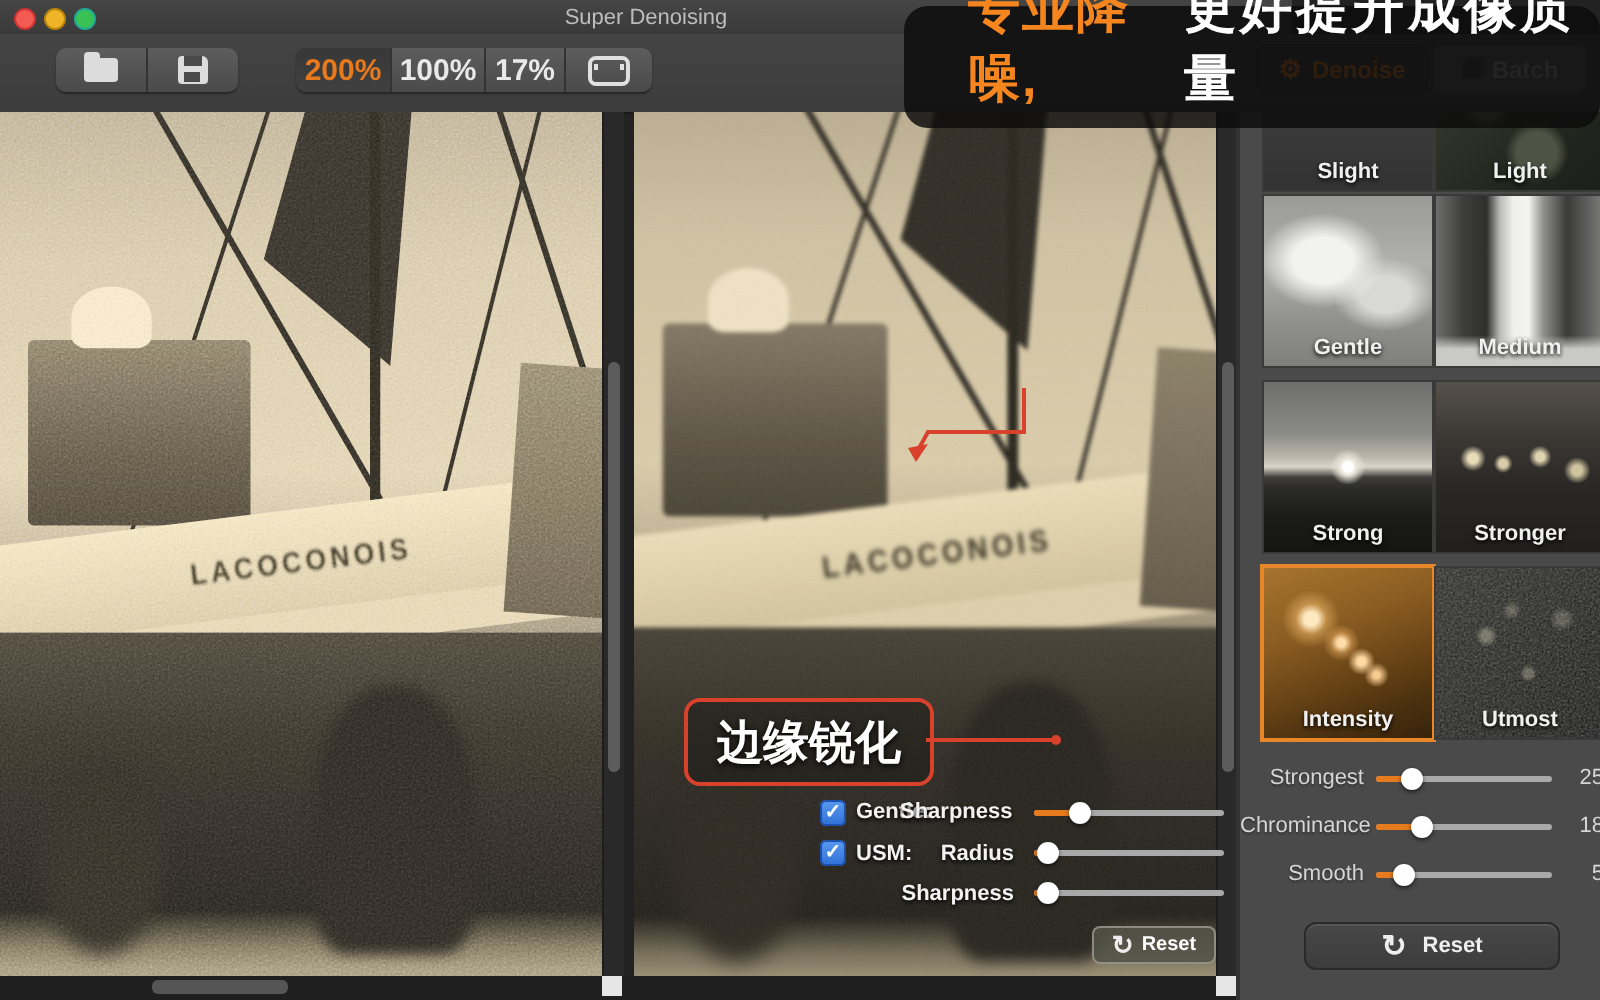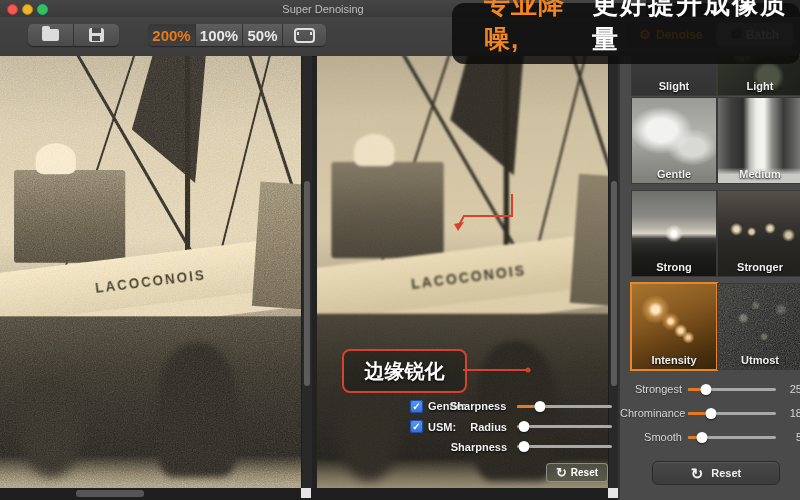--- a/index.html
+++ b/index.html
@@ -165,21 +165,21 @@
       <div class="seg" style="width:45px">
         <span class="icon-folder"></span>
       </div>
       <div class="seg" style="width:45px">
         <span class="icon-save"></span>
       </div>
     </div>
     <div class="seg-group g2">
       <div class="seg active" style="width:47px">200%</div>
       <div class="seg" style="width:46px">100%</div>
-      <div class="seg" style="width:39px">50%</div>
+      <div class="seg" style="width:39px">17%</div>
       <div class="seg" style="width:43px">
         <span class="icon-fit"></span>
       </div>
     </div>
   </div>
 
   <div class="panel panel-left view-noisy">
     <div class="scene">
       <div class="sky"></div>
       <div class="rig" style="left:4%;top:-4%;width:2px;height:62%;transform:rotate(26deg)"></div>
@@ -238,21 +238,21 @@
     <div class="vthumb" style="left:2px"></div>
   </div>
   <div class="vstrip" style="left:608px">
     <div class="vthumb" style="left:2px"></div>
   </div>
   <div class="bottombar"></div>
   <div class="hthumb"></div>
   <div class="corner" style="left:301px"></div>
   <div class="corner" style="left:608px"></div>
 
-  <div class="callout" style="left:342px;top:349px;width:121px;height:40px;font-size:20px">边缘锐化</div>
+  <div class="callout" style="left:342px;top:349px;width:121px;height:40px;font-size:23px">边缘锐化</div>
   <svg class="pointer-svg">
     <polyline points="512,194 512,216 464,216 459,225" fill="none" stroke="#d8412c" stroke-width="2"></polyline>
     <polygon points="454,224 464,222 458,231" fill="#d8412c"></polygon>
     <line x1="463" y1="370" x2="526" y2="370" stroke="#d8412c" stroke-width="2"></line>
     <circle cx="528" cy="370" r="2.5" fill="#d8412c"></circle>
   </svg>
 
   <div class="chk" style="left:410px;top:400px">✓</div>
   <div class="clabel" style="left:428px;top:400px">Gentle:</div>
   <div class="clabel" style="left:450px;top:400px;width:57px;text-align:left">Sharpness</div>

